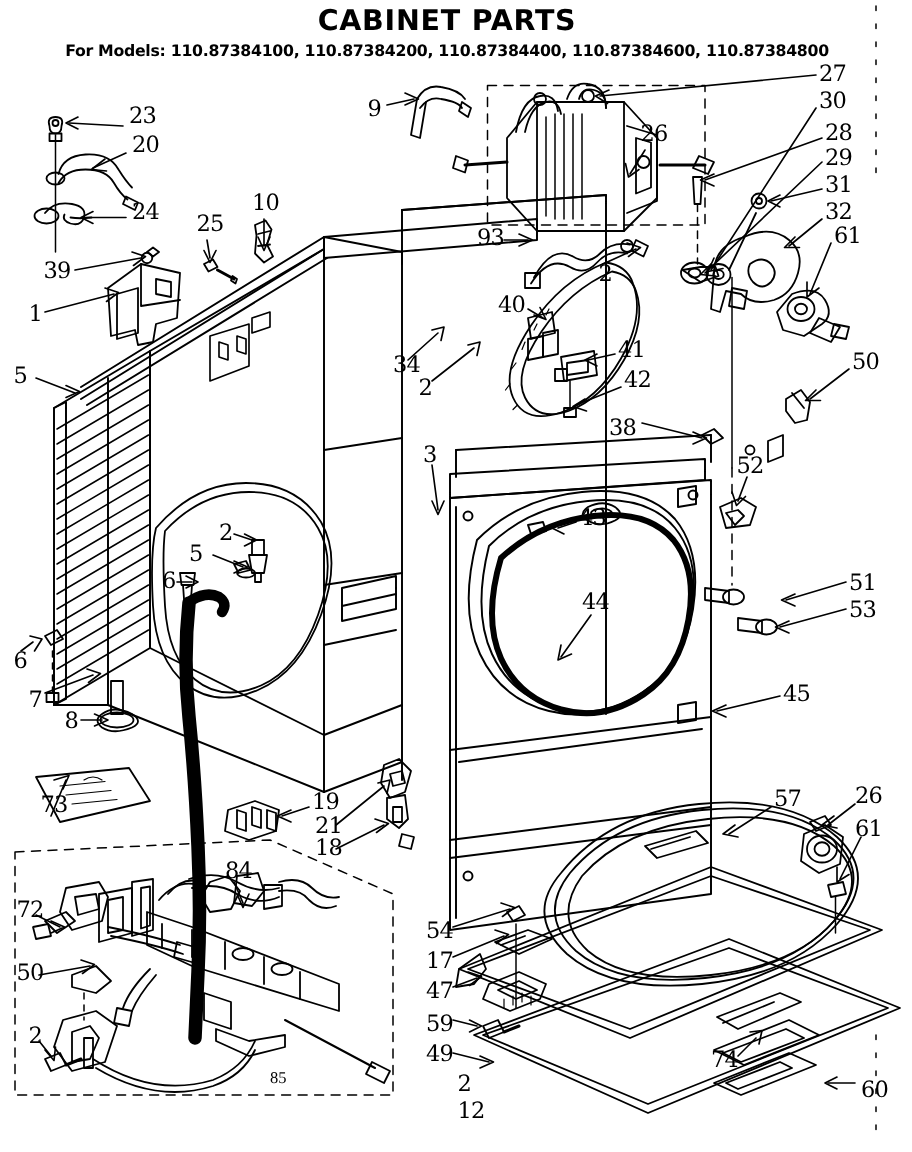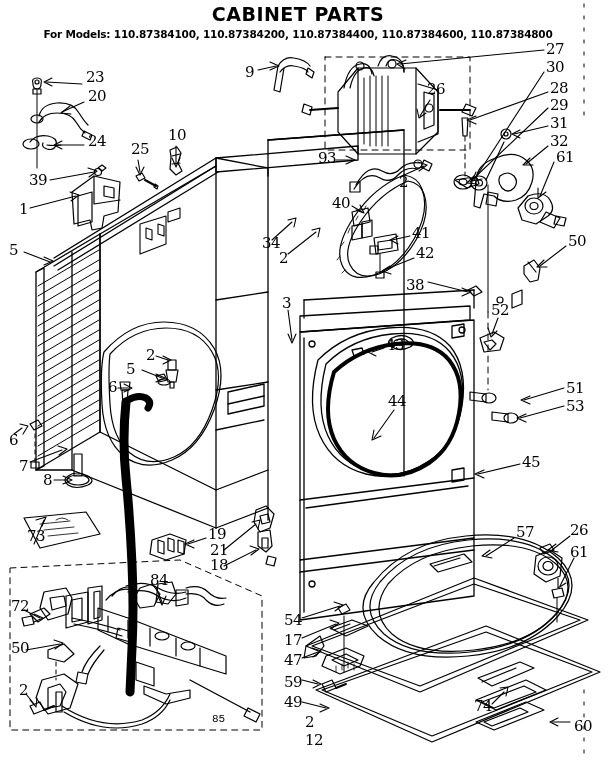--- a/index.html
+++ b/index.html
@@ -36,22 +36,22 @@
     font-family:"DejaVu Serif", serif;
     font-size:15px;
     font-weight:400;
     line-height:1;
     white-space:nowrap;
     color:#000;
     letter-spacing:-0.5px;
   }
   .sheetno{
     position:absolute;
-    font-family:Liberation Mono, monospace;
-    font-size:11px;color:#000;margin-left:32px;
+    font-family:Liberation Serif, serif;
+    font-size:11px;color:#000;
   }
 </style>
 </head>
 <body>
 
 <div id="sheet">
 
   <div id="header">
     <div id="title">CABINET PARTS</div>
     <div id="models">For Models: 110.87384100, 110.87384200, 110.87384400, 110.87384600, 110.87384800</div>

